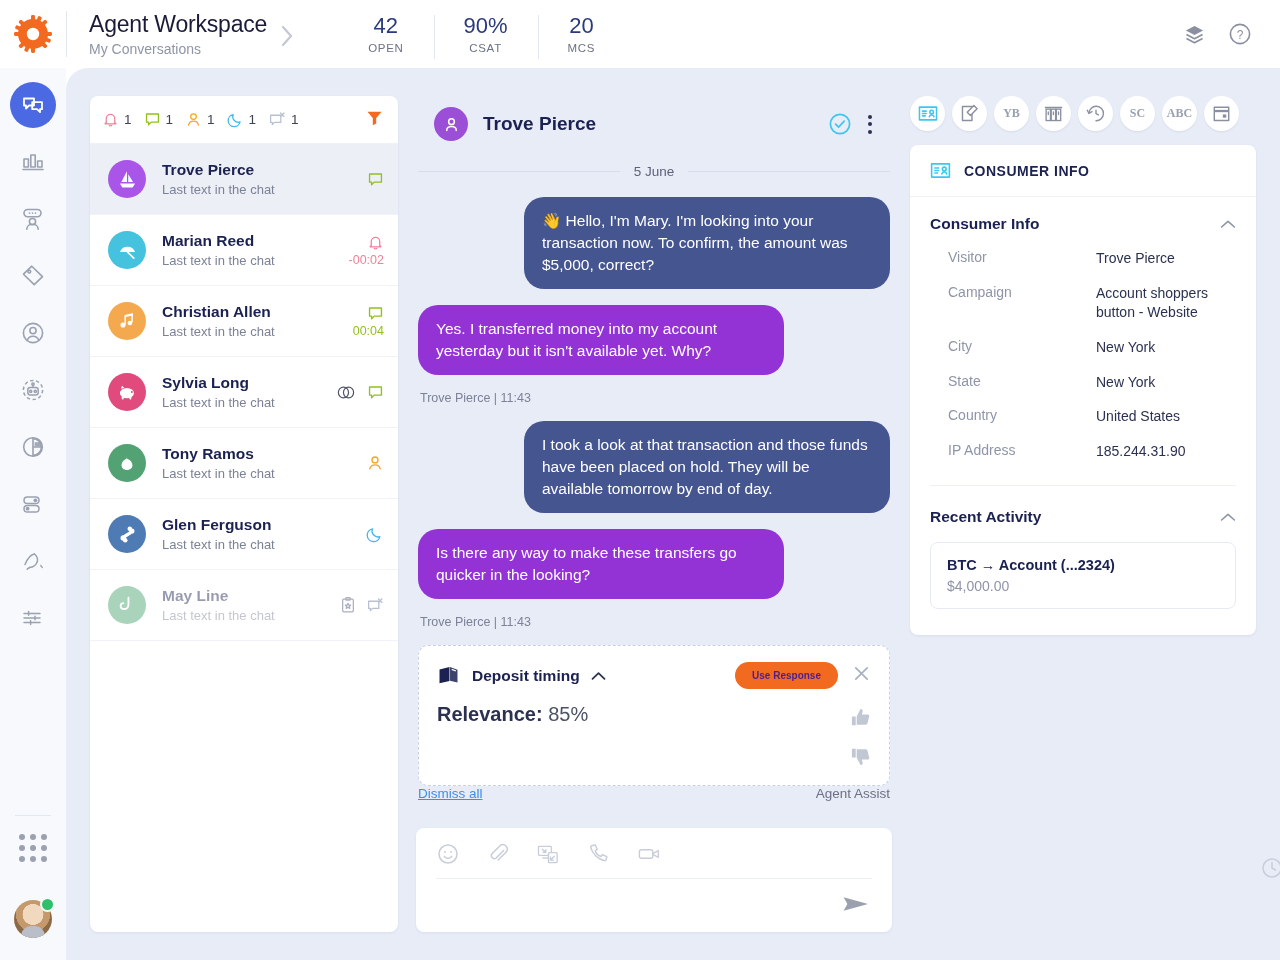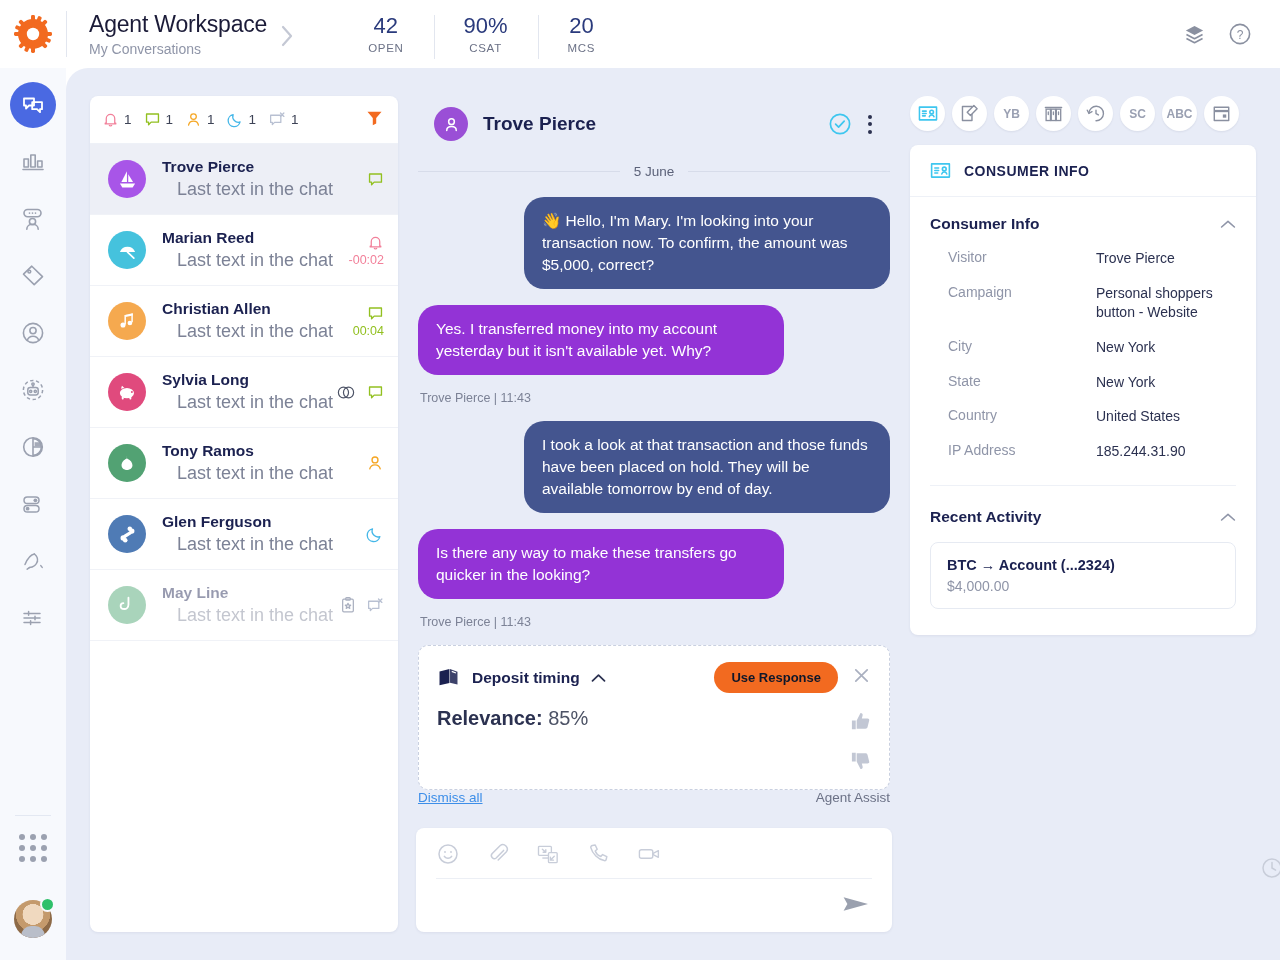--- a/index.html
+++ b/index.html
@@ -89,21 +89,21 @@
     border-bottom: 1px solid #f0f2f7; cursor: default;
   }
   .conv.selected { background: #edeff6; }
   .conv.faded .cname, .conv.faded .cprev { opacity: .45; }
   .cav {
     width: 38px; height: 38px; border-radius: 50%; flex: 0 0 38px;
     display: flex; align-items: center; justify-content: center; color: #fff;
   }
   .ctext { margin-left: 16px; flex: 1; min-width: 0; }
   .cname { font-size: 15.5px; font-weight: bold; color: #1b2150; line-height: 1.2; }
-  .cprev { font-size: 18px; color: #7c8296; margin-top: 3px; margin-left: 15px; }
+  .cprev { font-size: 13px; color: #7c8296; margin-top: 3px; }
   .cmeta { display: flex; flex-direction: column; align-items: flex-end; gap: 2px; }
   .cmeta-row { display: flex; align-items: center; gap: 10px; }
   .ctime { font-size: 12.5px; }
 
   
   .chat {
     position: absolute; left: 350px; top: 28px; width: 476px; height: 836px;
   }
   .chat-head { display: flex; align-items: center; height: 56px; padding: 0 6px 0 18px; }
   .chat-av {
@@ -134,22 +134,22 @@
 
   
   .assist {
     margin-top: 6px; background: #fff; border: 1px dashed #c9d0e0;
     border-radius: 10px; padding: 16px 18px 18px;
   }
   .assist-top { display: flex; align-items: center; }
   .assist-title { font-size: 15.5px; font-weight: bold; color: #1b2150; margin-left: 12px; }
   .caret-up { margin-left: 11px; color: #2b3150; }
   .use-resp {
-    margin-left: auto; background: #f26a20; color: #0f172a; border: none;
-    border-radius: 16px; padding: 8px 17px; font-size: 13px; font-weight: bold;
+    margin-left: auto; background: #f26a20; color: #4c1d95; border: none;
+    border-radius: 16px; padding: 8px 17px; font-size: 10px; font-weight: bold;
     font-family: "Liberation Sans", sans-serif;
   }
   .x-btn { margin-left: 14px; color: #aab0c0; }
   .assist-body { display: flex; margin-top: 14px; }
   .assist-left { flex: 1; padding-right: 10px; }
   .relev { font-size: 20px; color: #2b3150; }
   .relev b { font-weight: bold; }
   .relev span { color: #4d5366; }
   .assist-text { font-size: 14.5px; color: #7c8296; line-height: 1.45; margin-top: 8px; }
   .thumbs { display: flex; flex-direction: column; gap: 20px; padding-top: 4px; color: #c2c7d4; }
@@ -164,21 +164,21 @@
     padding: 14px 20px 0;
   }
   .comp-tools { display: flex; align-items: center; gap: 26px; color: #c8cdd9; padding-bottom: 12px; }
   .comp-tools .right { margin-left: auto; }
   .comp-rule { height: 1px; background: #eceff5; }
   .comp-area { position: relative; height: 46px; }
   .send { position: absolute; right: 2px; top: 14px; color: #9aa0ae; }
 
   
   .right { position: absolute; left: 844px; top: 28px; width: 346px; height: 836px; }
-  .rtabs { display: flex; gap: 7px; margin-bottom: 14px; }
+  .rtabs { display: flex; gap: 7px; margin-bottom: 14px; font-family: Liberation Serif, serif; }
   .rtab {
     width: 35px; height: 35px; border-radius: 50%; background: #fff;
     display: flex; align-items: center; justify-content: center;
     font-size: 12px; font-weight: bold; color: #9aa0b2;
     box-shadow: 0 1px 2px rgba(30,40,80,.08);
   }
   .rcard {
     background: #fff; border-radius: 8px; box-shadow: 0 1px 3px rgba(30,40,80,.07);
     overflow: hidden;
   }
@@ -838,21 +838,21 @@
               <path d="M1.6 8 L8 2.4 L14.4 8" fill="none" stroke="currentColor" stroke-width="1.6" stroke-linecap="round" stroke-linejoin="round"></path>
             </svg>
           </div>
 
           <div class="kv">
             <div class="k">Visitor</div>
             <div class="v">Trove Pierce</div>
           </div>
           <div class="kv">
             <div class="k">Campaign</div>
-            <div class="v">Personal shoppers button - Website</div>
+            <div class="v">Account shoppers button - Website</div>
           </div>
           <div class="kv">
             <div class="k">City</div>
             <div class="v">New York</div>
           </div>
           <div class="kv">
             <div class="k">State</div>
             <div class="v">New York</div>
           </div>
           <div class="kv">

